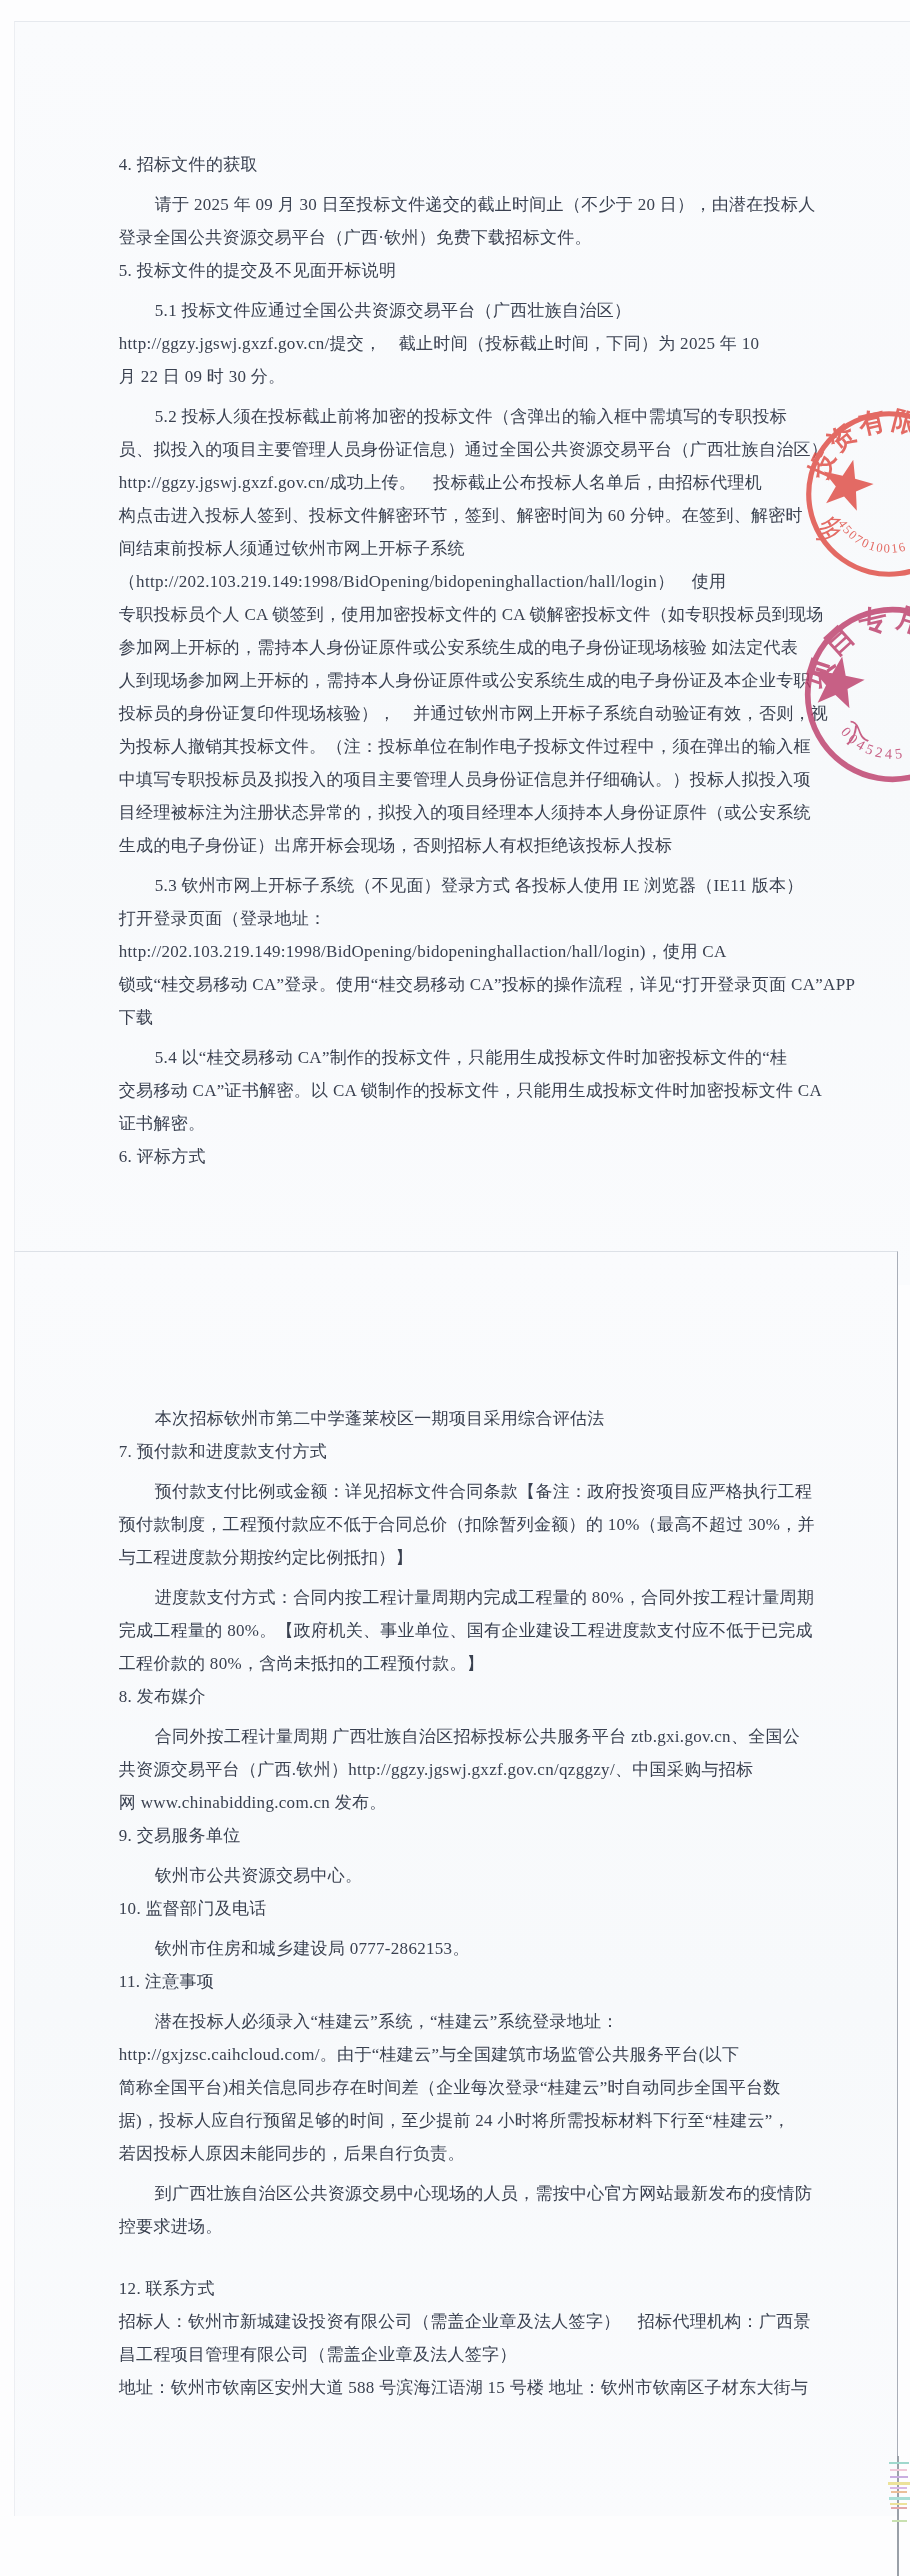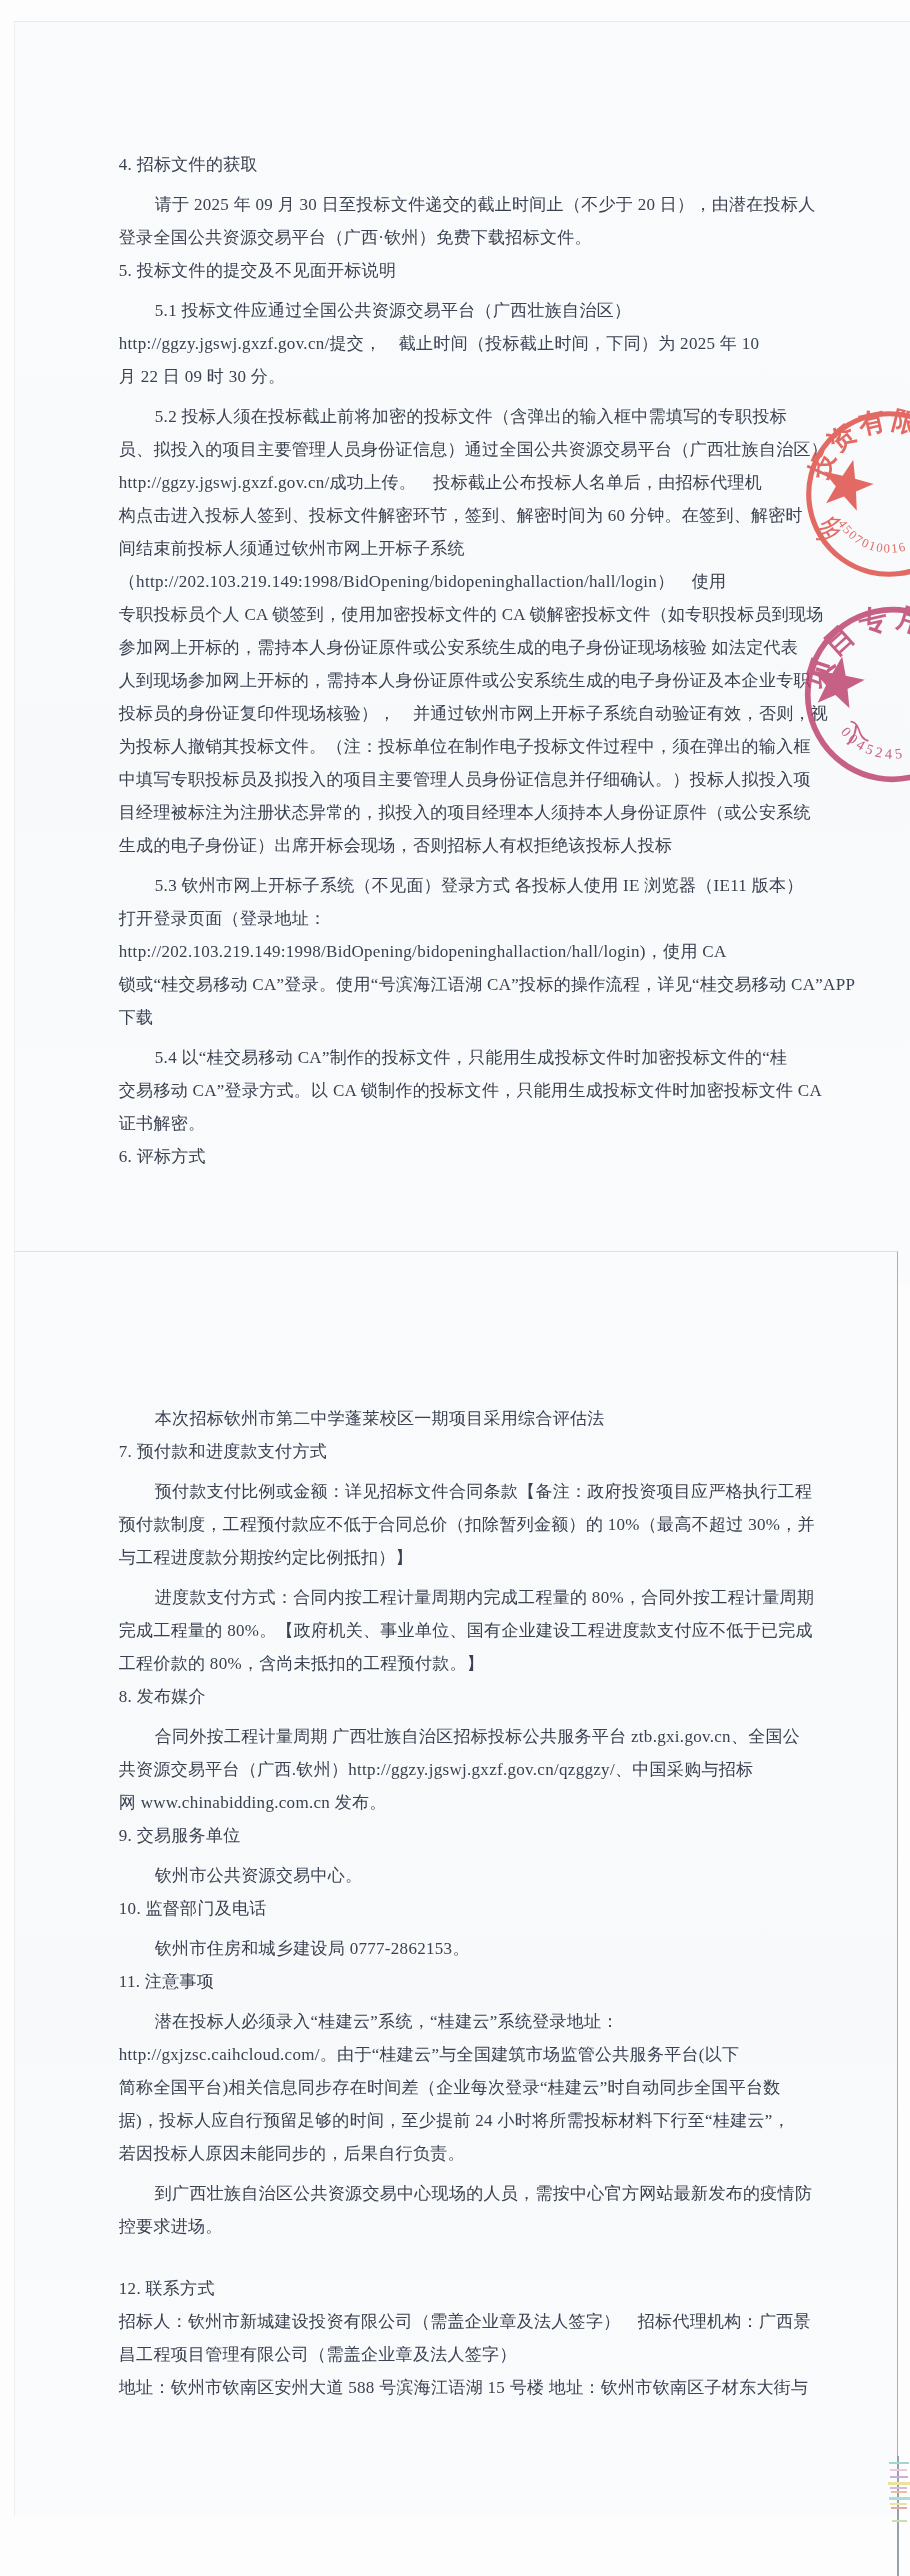--- a/index.html
+++ b/index.html
@@ -63,24 +63,24 @@
   <div class="line">参加网上开标的，需持本人身份证原件或公安系统生成的电子身份证现场核验 如法定代表</div>
   <div class="line">人到现场参加网上开标的，需持本人身份证原件或公安系统生成的电子身份证及本企业专职</div>
   <div class="line">投标员的身份证复印件现场核验），　并通过钦州市网上开标子系统自动验证有效，否则，视</div>
   <div class="line">为投标人撤销其投标文件。（注：投标单位在制作电子投标文件过程中，须在弹出的输入框</div>
   <div class="line">中填写专职投标员及拟投入的项目主要管理人员身份证信息并仔细确认。）投标人拟投入项</div>
   <div class="line">目经理被标注为注册状态异常的，拟投入的项目经理本人须持本人身份证原件（或公安系统</div>
   <div class="line">生成的电子身份证）出席开标会现场，否则招标人有权拒绝该投标人投标</div>
   <div class="line ind">5.3 钦州市网上开标子系统（不见面）登录方式 各投标人使用 IE 浏览器（IE11 版本）</div>
   <div class="line">打开登录页面（登录地址：</div>
   <div class="line">http://202.103.219.149:1998/BidOpening/bidopeninghallaction/hall/login)，使用 CA</div>
-  <div class="line">锁或“桂交易移动 CA”登录。使用“号滨海江语湖 CA”投标的操作流程，详见“桂交易移动 CA”APP</div>
+  <div class="line">锁或“桂交易移动 CA”登录。使用“桂交易移动 CA”投标的操作流程，详见“打开登录页面 CA”APP</div>
   <div class="line">下载</div>
   <div class="line ind">5.4 以“桂交易移动 CA”制作的投标文件，只能用生成投标文件时加密投标文件的“桂</div>
-  <div class="line">交易移动 CA”登录方式。以 CA 锁制作的投标文件，只能用生成投标文件时加密投标文件 CA</div>
+  <div class="line">交易移动 CA”证书解密。以 CA 锁制作的投标文件，只能用生成投标文件时加密投标文件 CA</div>
   <div class="line">证书解密。</div>
   <div class="line">6. 评标方式</div>
 
   <svg class="stamp" id="stamp-company" width="172" height="172" viewBox="0 0 300 300">
     <g transform="rotate(14 150 150)" opacity="0.85">
       <circle cx="150" cy="150" r="140" fill="none" stroke-width="9" stroke="#e0524a"></circle>
       <path id="s1arc" d="M42,179 A112,112 0 1 1 258,179" fill="none"></path>
       <text font-size="46" font-weight="bold" letter-spacing="6" fill="#e0524a">
         <textPath href="#s1arc" startOffset="6%">投资有限公司</textPath>
       </text>

